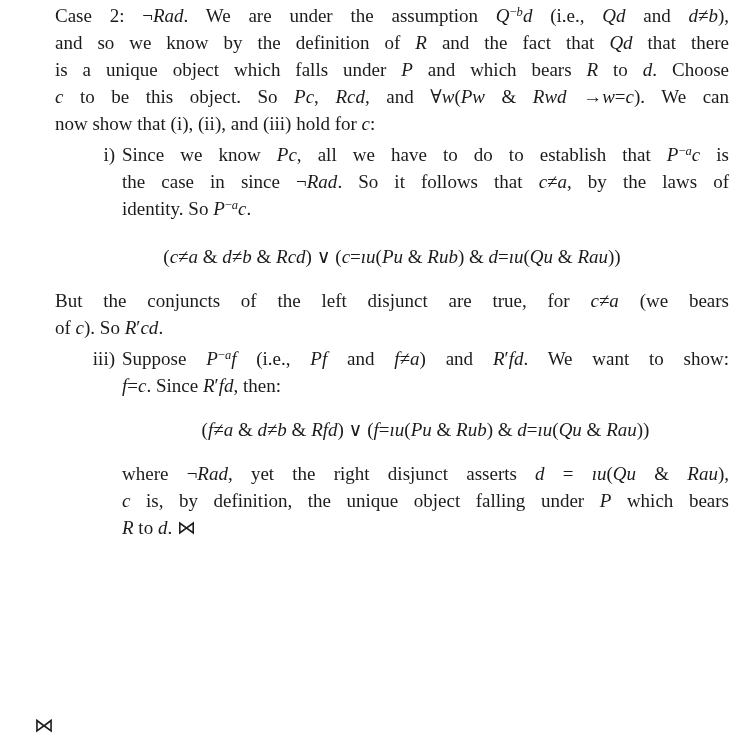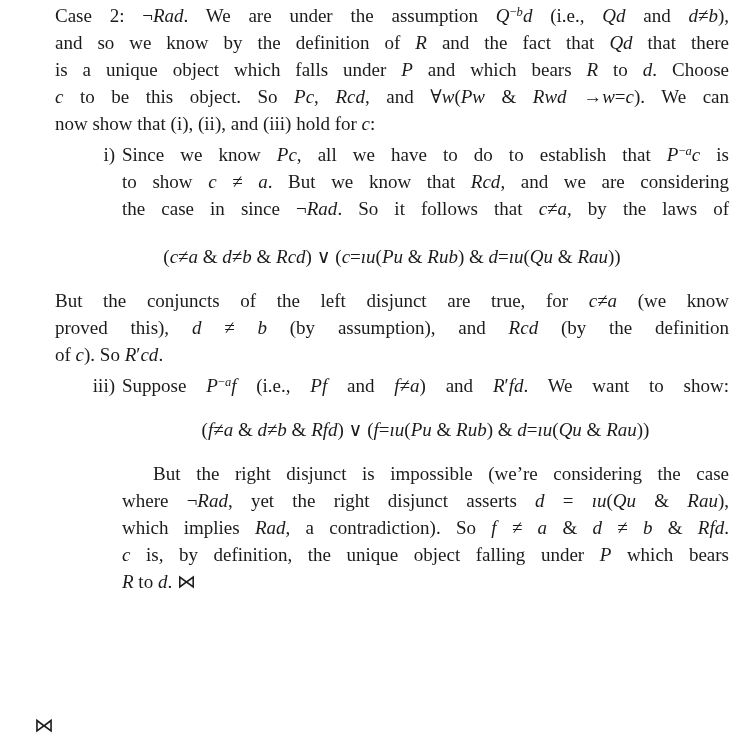--- a/index.html
+++ b/index.html
@@ -63,56 +63,54 @@
         <div class="line"><span class="i">c</span><span> to be this object. So </span><span class="i">Pc</span><span>, </span><span class="i">Rcd</span><span>, and ∀</span><span class="i">w</span><span>(</span><span class="i">Pw</span><span> &amp; </span><span class="i">Rwd</span><span> →</span><span class="i">w</span><span>=</span><span class="i">c</span><span>). We can</span></div>
         <div class="line last"><span>now show that (i), (ii), and (iii) hold for </span><span class="i">c</span><span>:</span></div>
       </div>
     </div>
     <div class="b-item">
       <div class="item-label">i)</div>
       <div class="item-body">
         <div class="b-flow">
           <div class="b-para">
             <div class="line"><span>Since we know </span><span class="i">Pc</span><span>, all we have to do to establish that </span><span class="i">P</span><span class="sup">−</span><span class="supi">a</span><span class="i">c</span><span> is</span></div>
-            <div class="line"><span>to show </span><span class="i">c</span><span> ≠ </span><span class="i">a</span><span>. But we know that </span><span class="i">Rcd</span><span>, and we are considering</span></div>
             <div class="line"><span>the case in since ¬</span><span class="i">Rad</span><span>. So it follows that </span><span class="i">c</span><span>≠</span><span class="i">a</span><span>, by the laws of</span></div>
+            <div class="line last"><span>identity. So </span><span class="i">P</span><span class="sup">−</span><span class="supi">a</span><span class="i">c</span><span>.</span></div>
           </div>
         </div>
       </div>
     </div>
     <div class="b-item">
       <div class="item-body">
         <div class="b-formula">
           <div class="line last"><span>(</span><span class="i">c</span><span>≠</span><span class="i">a</span><span> &amp; </span><span class="i">d</span><span>≠</span><span class="i">b</span><span> &amp; </span><span class="i">Rcd</span><span>) ∨ (</span><span class="i">c</span><span>=</span><span class="i">ıu</span><span>(</span><span class="i">Pu</span><span> &amp; </span><span class="i">Rub</span><span>) &amp; </span><span class="i">d</span><span>=</span><span class="i">ıu</span><span>(</span><span class="i">Qu</span><span> &amp; </span><span class="i">Rau</span><span>))</span></div>
         </div>
         <div class="b-flow">
           <div class="b-para">
-            <div class="line"><span>But the conjuncts of the left disjunct are true, for </span><span class="i">c</span><span>≠</span><span class="i">a</span><span> (we know</span></div>
-            <div class="line"><span>proved this), </span><span class="i">d</span><span> ≠ </span><span class="i">b</span><span> (by assumption), and </span><span class="i">Rcd</span><span> (by the definition</span></div>
+            <div class="line"><span>But the conjuncts of the left disjunct are true, for </span><span class="i">c</span><span>≠</span><span class="i">a</span><span> (we bears</span></div>
             <div class="line last"><span>of </span><span class="i">c</span><span>). So </span><span class="i">R</span><span>′</span><span class="i">cd</span><span>.</span></div>
           </div>
         </div>
       </div>
     </div>
     <div class="b-item">
       <div class="item-label">iii)</div>
       <div class="item-body">
         <div class="b-flow">
           <div class="b-para">
             <div class="line"><span>Suppose </span><span class="i">P</span><span class="sup">−</span><span class="supi">a</span><span class="i">f</span><span> (i.e., </span><span class="i">Pf</span><span> and </span><span class="i">f</span><span>≠</span><span class="i">a</span><span>) and </span><span class="i">R</span><span>′</span><span class="i">fd</span><span>. We want to show:</span></div>
+            <div class="line last"><span class="i">f</span><span>=</span><span class="i">c</span><span>. Since </span><span class="i">R</span><span>′</span><span class="i">fd</span><span>, then:</span></div>
           </div>
         </div>
         <div class="b-formula">
           <div class="line last"><span>(</span><span class="i">f</span><span>≠</span><span class="i">a</span><span> &amp; </span><span class="i">d</span><span>≠</span><span class="i">b</span><span> &amp; </span><span class="i">Rfd</span><span>) ∨ (</span><span class="i">f</span><span>=</span><span class="i">ıu</span><span>(</span><span class="i">Pu</span><span> &amp; </span><span class="i">Rub</span><span>) &amp; </span><span class="i">d</span><span>=</span><span class="i">ıu</span><span>(</span><span class="i">Qu</span><span> &amp; </span><span class="i">Rau</span><span>))</span></div>
         </div>
         <div class="b-flow">
           <div class="b-para">
-            <div class="line"><span>&nbsp;&nbsp;But the right disjunct is impossible (we’re considering the case</span></div>
             <div class="line"><span>where ¬</span><span class="i">Rad</span><span>, yet the right disjunct asserts </span><span class="i">d</span><span> = </span><span class="i">ıu</span><span>(</span><span class="i">Qu</span><span> &amp; </span><span class="i">Rau</span><span>),</span></div>
-            <div class="line"><span>which implies </span><span class="i">Rad</span><span>, a contradiction). So </span><span class="i">f</span><span> ≠ </span><span class="i">a</span><span> &amp; </span><span class="i">d</span><span> ≠ </span><span class="i">b</span><span> &amp; </span><span class="i">Rfd</span><span>.</span></div>
             <div class="line"><span class="i">c</span><span> is, by definition, the unique object falling under </span><span class="i">P</span><span> which bears</span></div>
             <div class="line last"><span class="i">R</span><span> to </span><span class="i">d</span><span>. ⋈</span></div>
           </div>
         </div>
       </div>
     </div>
   </div>
 
 <div class="page-mark">⋈</div>
 

